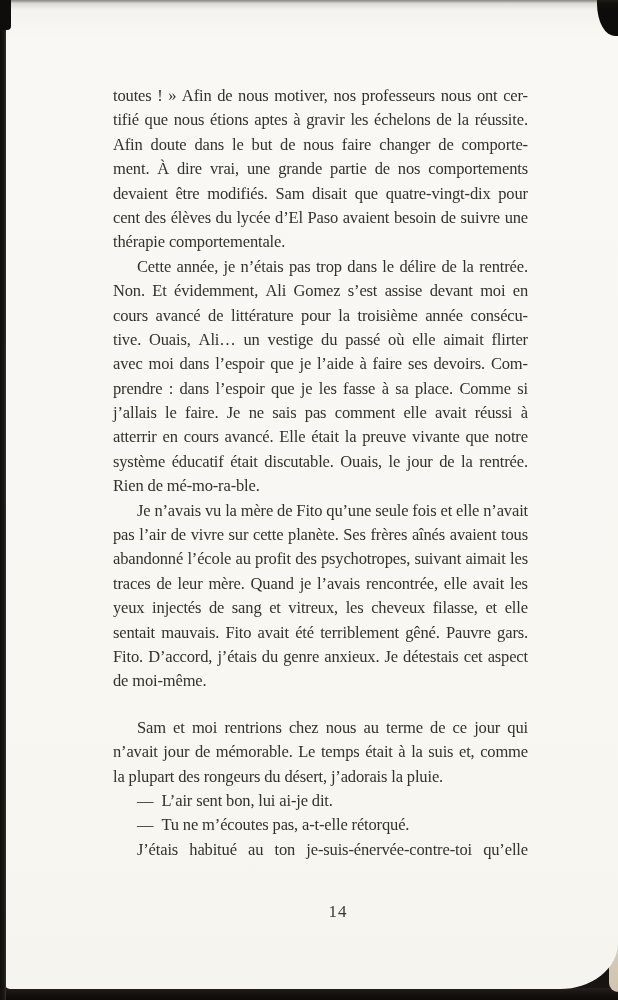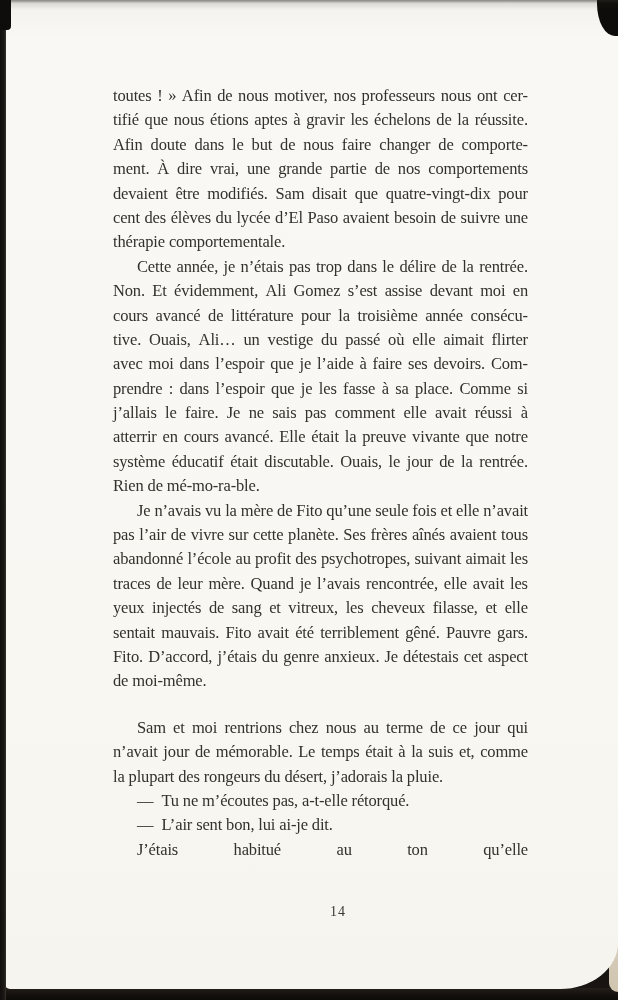--- a/index.html
+++ b/index.html
@@ -61,21 +61,21 @@
   .text-block{
     position:absolute;left:108px;top:84px;width:415px;
     color:#34312b;font-size:16.5px;letter-spacing:-0.15px;
   }
   .line{height:24.4px;line-height:24.4px;white-space:pre;}
   .line.just{display:flex;justify-content:space-between;}
   .line.indent{padding-left:24px;}
   .para.section-gap{margin-top:22px;}
   .page-number{
     position:absolute;left:108px;top:901px;width:450px;
-    text-align:center;color:#3c3933;font-size:14px;
+    text-align:center;color:#3c3933;font-size:17px;
     letter-spacing:1px;line-height:22px;
   }
 </style>
 </head>
 <body>
 
 <div class="edge-left"></div>
 <div class="corner-top-left"></div>
 <div class="edge-bottom"></div>
 <div class="page-behind"></div>
@@ -116,24 +116,24 @@
         <div class="line just"><span>sentait</span><span>mauvais.</span><span>Fito</span><span>avait</span><span>été</span><span>terriblement</span><span>gêné.</span><span>Pauvre</span><span>gars.</span></div>
         <div class="line just"><span>Fito.</span><span>D’accord,</span><span>j’étais</span><span>du</span><span>genre</span><span>anxieux.</span><span>Je</span><span>détestais</span><span>cet</span><span>aspect</span></div>
         <div class="line">de moi-même.</div>
       </div>
       <div class="para section-gap">
         <div class="line just indent"><span>Sam</span><span>et</span><span>moi</span><span>rentrions</span><span>chez</span><span>nous</span><span>au</span><span>terme</span><span>de</span><span>ce</span><span>jour</span><span>qui</span></div>
         <div class="line just"><span>n’avait</span><span>jour</span><span>de</span><span>mémorable.</span><span>Le</span><span>temps</span><span>était</span><span>à</span><span>la</span><span>suis</span><span>et,</span><span>comme</span></div>
         <div class="line">la plupart des rongeurs du désert, j’adorais la pluie.</div>
       </div>
       <div class="para">
+        <div class="line indent">— L’air sent bon, lui ai-je dit.</div>
+      </div>
+      <div class="para">
         <div class="line indent">— Tu ne m’écoutes pas, a-t-elle rétorqué.</div>
       </div>
       <div class="para">
-        <div class="line indent">— L’air sent bon, lui ai-je dit.</div>
-      </div>
-      <div class="para">
-        <div class="line just indent"><span>J’étais</span><span>habitué</span><span>au</span><span>ton</span><span>qu’elle</span></div>
+        <div class="line just indent"><span>J’étais</span><span>habitué</span><span>au</span><span>ton</span><span>je-suis-énervée-contre-toi</span><span>qu’elle</span></div>
       </div>
     </div>
 
   <div class="page-number">14</div>
 </div>
 
 </body></html>

